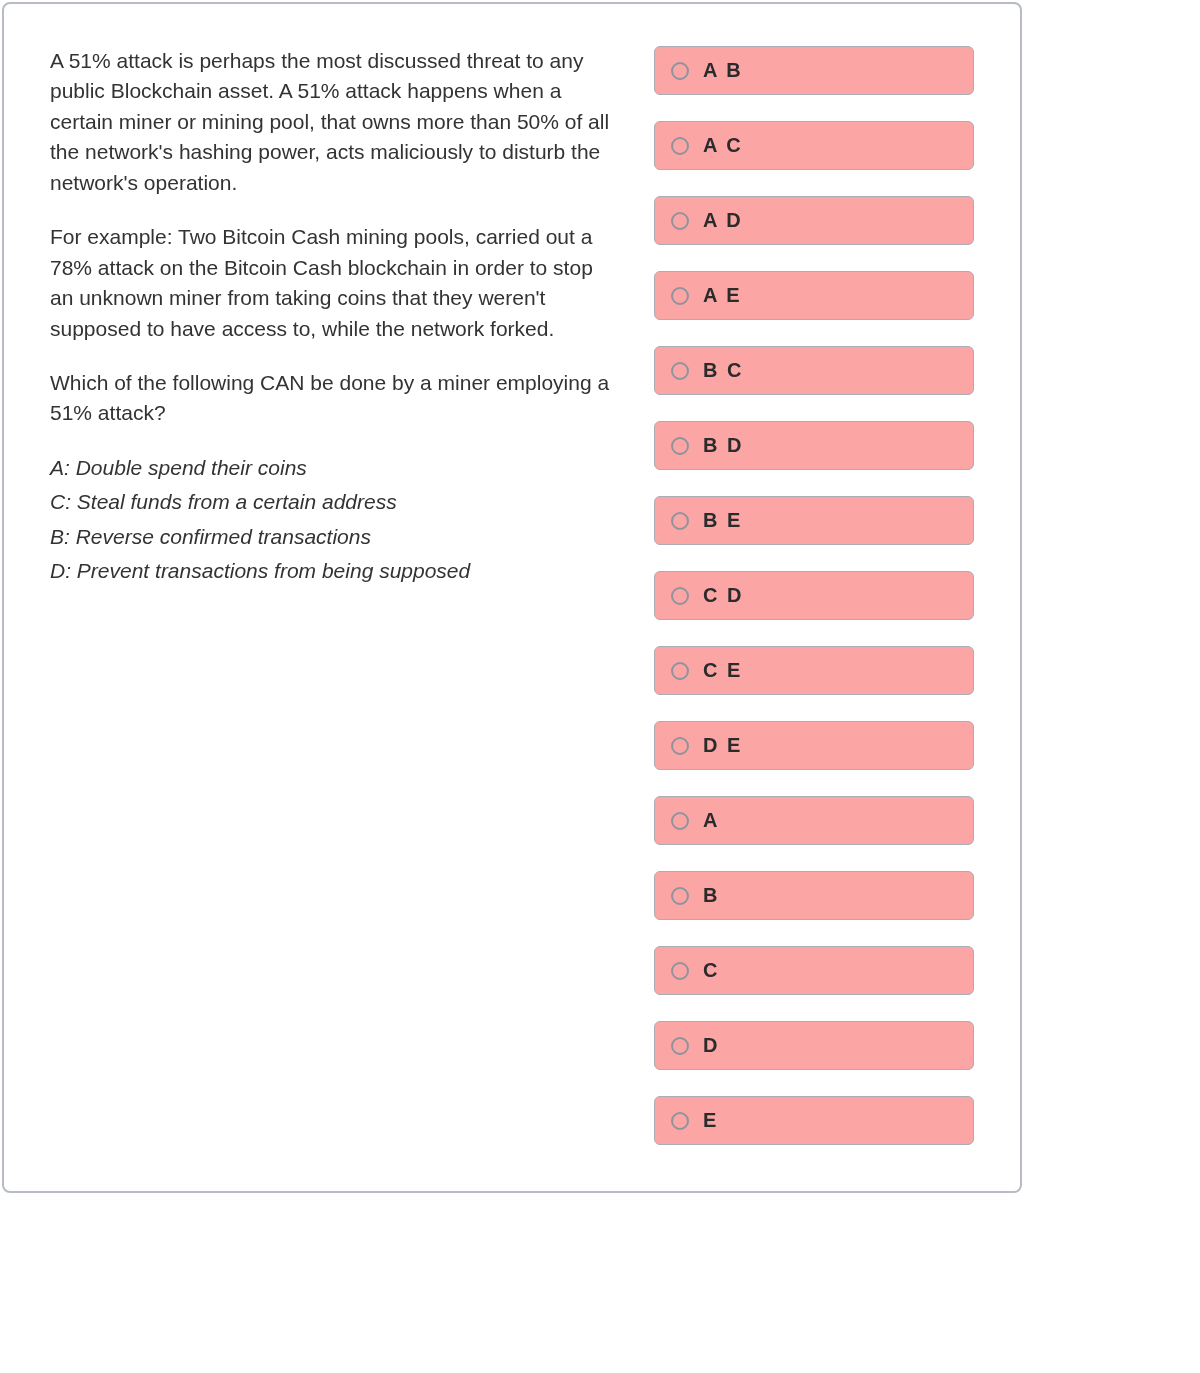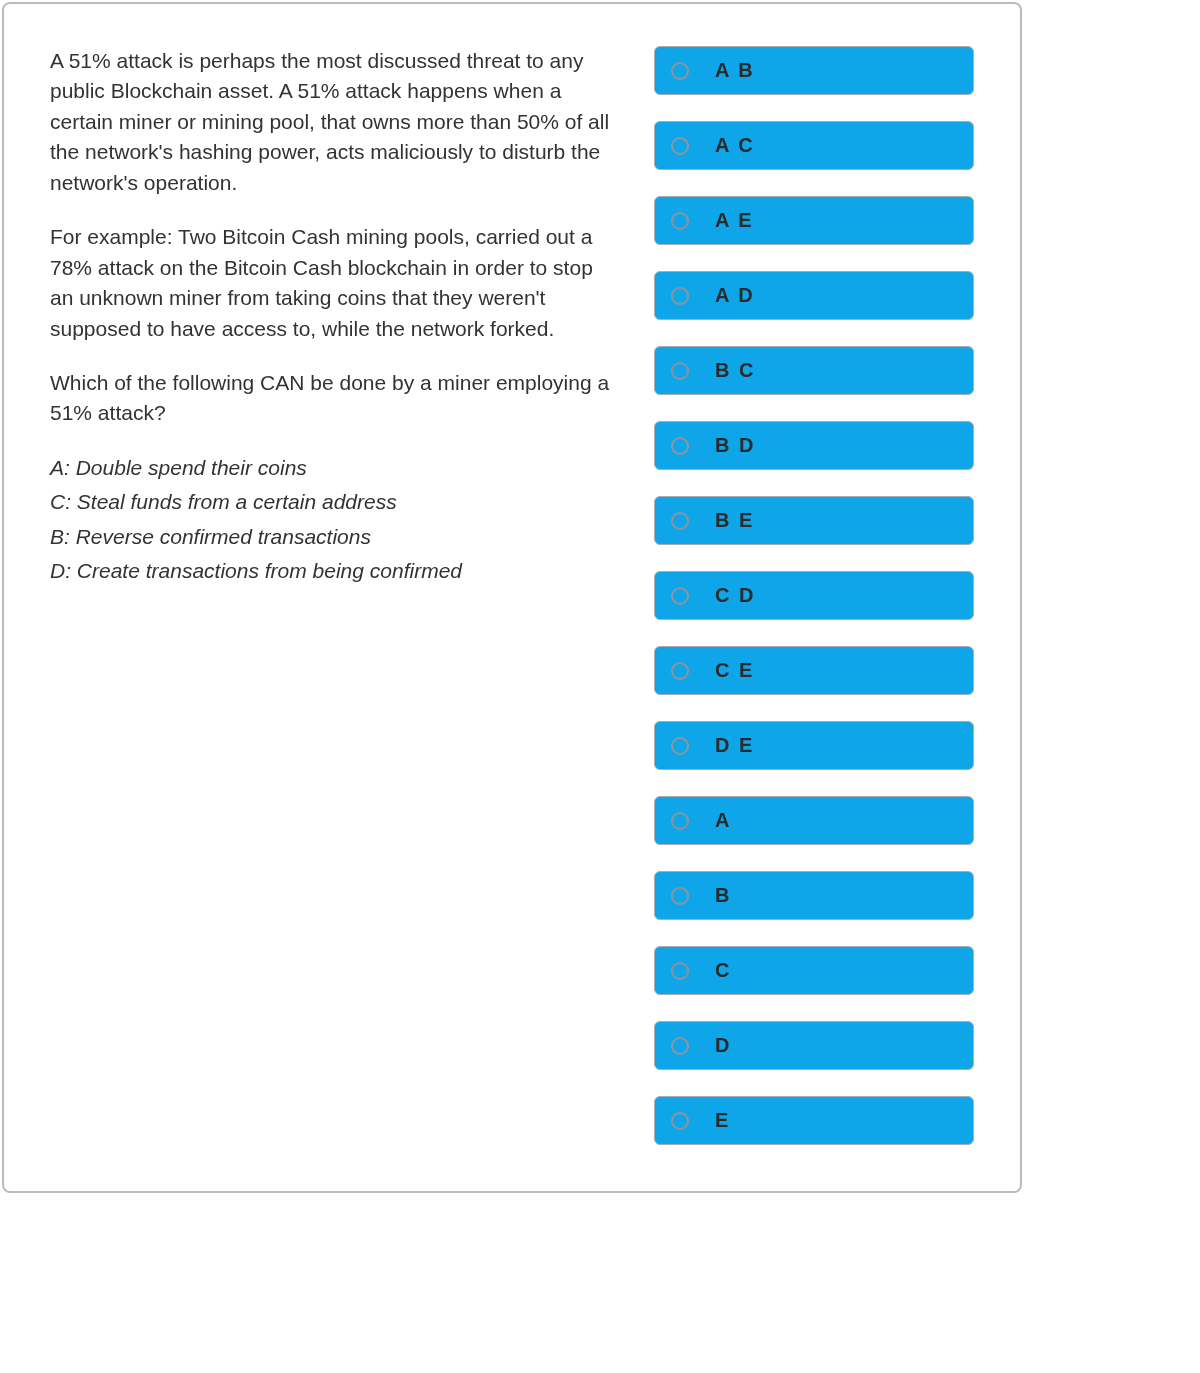--- a/index.html
+++ b/index.html
@@ -36,26 +36,26 @@
     margin: 0 0 4px 0;
   }
   .answers-col {
     flex: 1 1 auto;
   }
   .answer {
     box-sizing: border-box;
     width: 100%;
     border: 1px solid #a9adb5;
     border-radius: 6px;
-    background: #0ea5e9;
+    background: #fca5a5;
     padding: 12px 16px;
     margin-bottom: 26px;
     display: flex;
     align-items: center;
-    gap: 26px;
+    gap: 14px;
     cursor: pointer;
     font-size: 20px;
     font-weight: 600;
     letter-spacing: 2px;
     color: #2b2b2b;
   }
   .answer:last-child { margin-bottom: 0; }
   .radio {
     width: 18px;
     height: 18px;
@@ -74,40 +74,40 @@
 <div class="card">
 
   <div class="question-col">
     <p>A 51% attack is perhaps the most discussed threat to any public Blockchain asset. A 51% attack happens when a certain miner or mining pool, that owns more than 50% of all the network's hashing power, acts maliciously to disturb the network's operation.</p>
     <p>For example: Two Bitcoin Cash mining pools, carried out a 78% attack on the Bitcoin Cash blockchain in order to stop an unknown miner from taking coins that they weren't supposed to have access to, while the network forked.</p>
     <p>Which of the following CAN be done by a miner employing a 51% attack?</p>
     <div class="options-list">
       <p class="opt-line">A: Double spend their coins</p>
       <p class="opt-line">C: Steal funds from a certain address</p>
       <p class="opt-line">B: Reverse confirmed transactions</p>
-      <p class="opt-line">D: Create transactions from being confirmed</p>
+      <p class="opt-line">D: Prevent transactions from being supposed</p>
     </div>
   </div>
 
   <div class="answers-col">
     <div class="answer">
       <span class="radio"></span>
       <span class="answer-label">A B</span>
     </div>
     <div class="answer">
       <span class="radio"></span>
       <span class="answer-label">A C</span>
     </div>
     <div class="answer">
       <span class="radio"></span>
-      <span class="answer-label">A E</span>
+      <span class="answer-label">A D</span>
     </div>
     <div class="answer">
       <span class="radio"></span>
-      <span class="answer-label">A D</span>
+      <span class="answer-label">A E</span>
     </div>
     <div class="answer">
       <span class="radio"></span>
       <span class="answer-label">B C</span>
     </div>
     <div class="answer">
       <span class="radio"></span>
       <span class="answer-label">B D</span>
     </div>
     <div class="answer">

